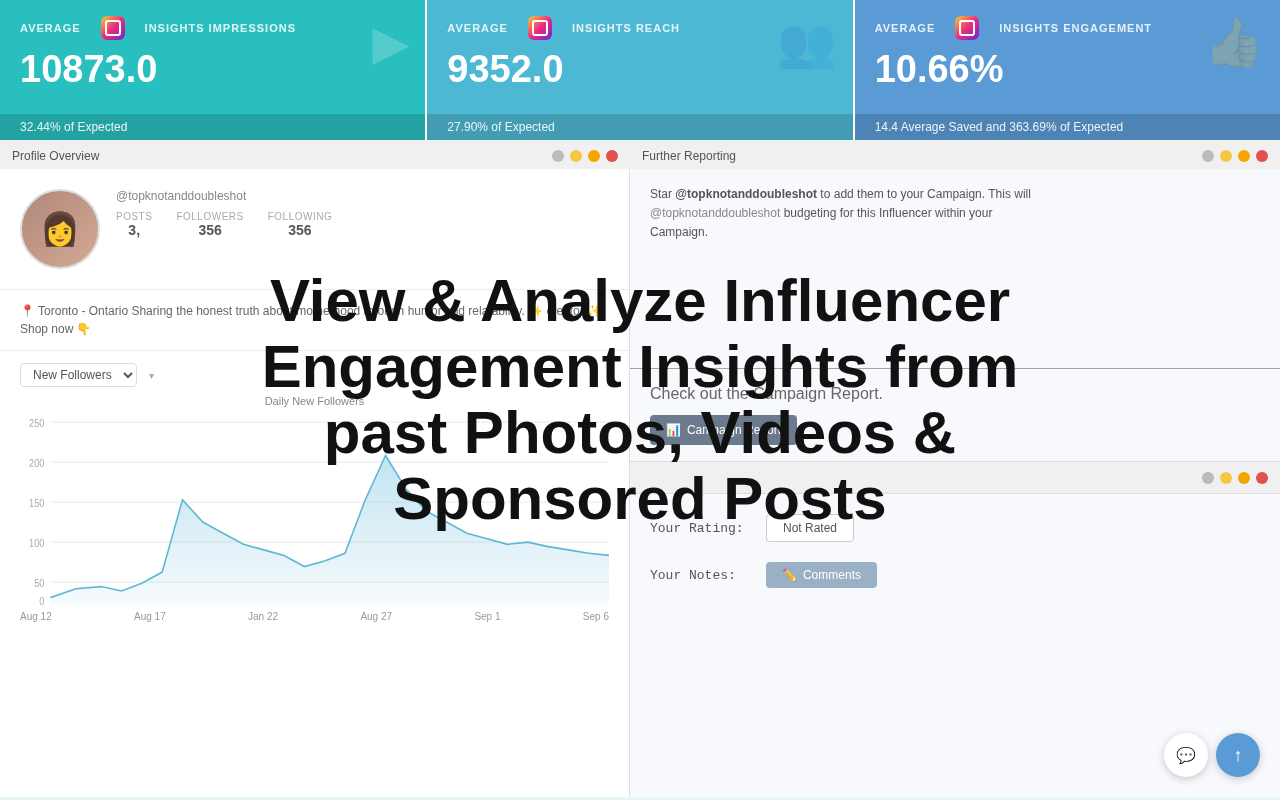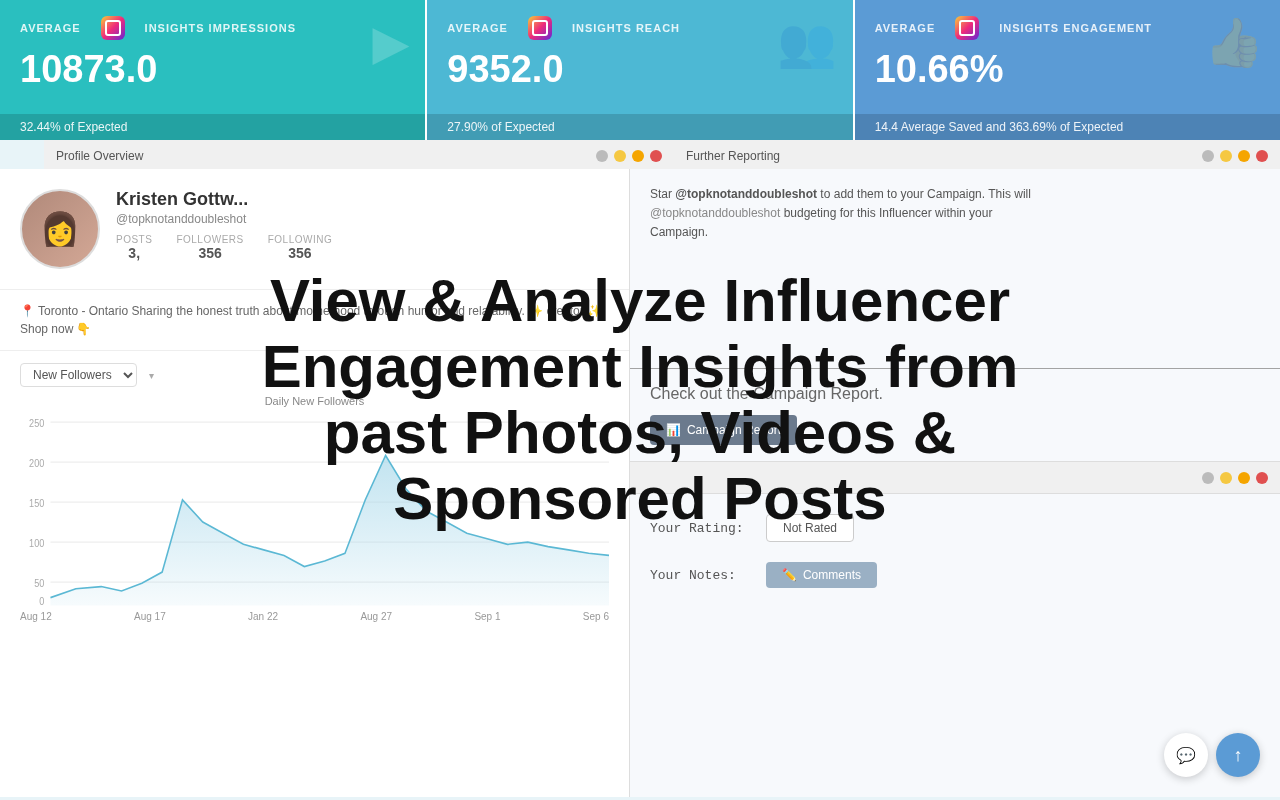--- a/index.html
+++ b/index.html
@@ -370,21 +370,21 @@
       <span class="stat-label">AVERAGE</span>
       <span class="ig-icon"></span>
       <span class="stat-label">INSIGHTS ENGAGEMENT</span>
     </div>
     <div class="stat-value">10.66%</div>
     <div class="bg-icon">👍</div>
     <div class="stat-footer">14.4 Average Saved and 363.69% of Expected</div>
   </div>
 </div>
 
-<div style="display:flex; height:29px;padding-left:44px;">
+<div style="display:flex; height:29px;">
   <div class="window-bar" style="width:630px;">
     <span class="window-title">Profile Overview</span>
     <div class="window-controls">
       <div class="wc wc-gray"></div>
       <div class="wc wc-yellow"></div>
       <div class="wc" style="background:#f5a500;"></div>
       <div class="wc wc-red"></div>
     </div>
   </div>
   <div class="window-bar" style="flex:1;">
@@ -397,21 +397,20 @@
     </div>
   </div>
 </div>
 
 <div class="main-content">
 
   <div class="left-panel">
     <div class="profile-section">
       <div class="avatar">👩</div>
       <div class="profile-info">
-        <div class="profile-name">Kristen Gottw...</div>
         <div class="profile-handle">@topknotanddoubleshot</div>
         <div class="profile-stats">
           <div class="pstat">
             <div class="pstat-label">POSTS</div>
             <div class="pstat-value">3,</div>
           </div>
           <div class="pstat">
             <div class="pstat-label">FOLLOWERS</div>
             <div class="pstat-value">356</div>
           </div>

